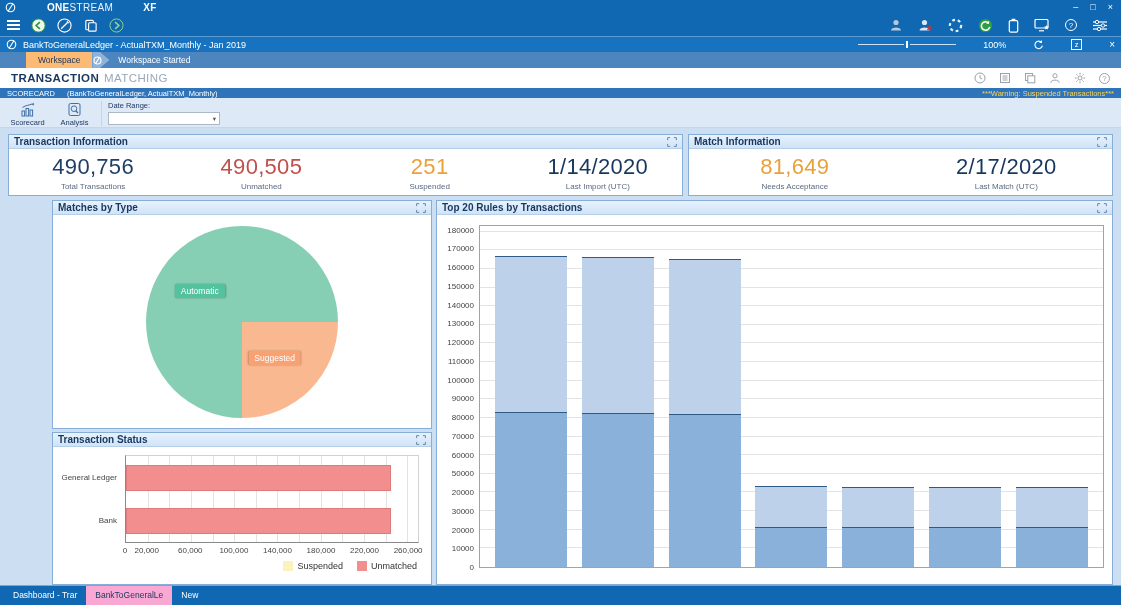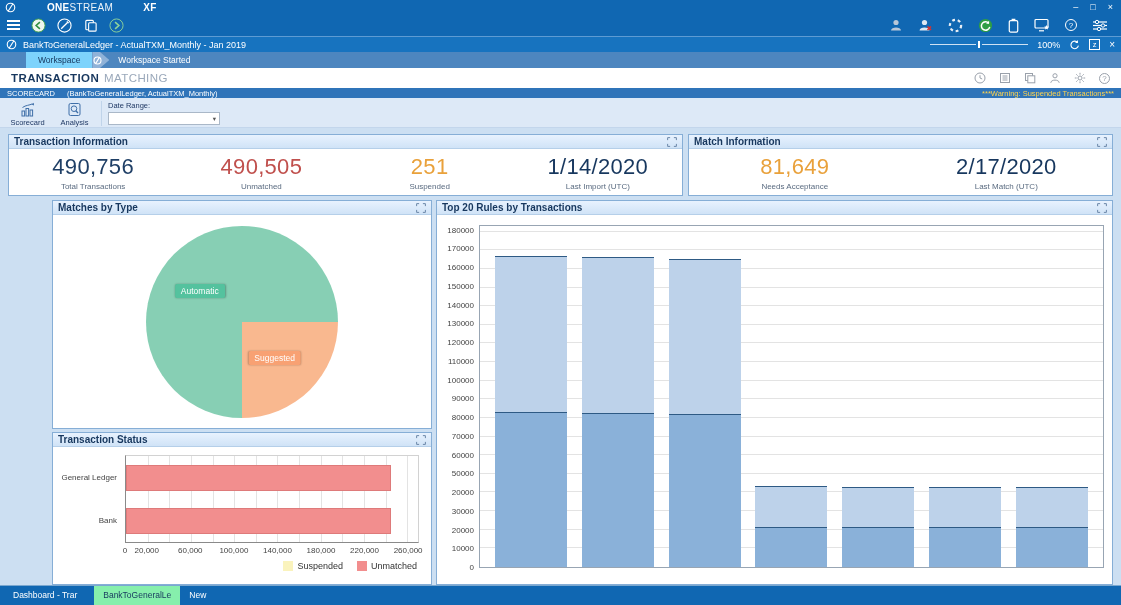--- a/index.html
+++ b/index.html
@@ -19,32 +19,32 @@
     padding:0 7px; gap:11px; }
   .hamburger { display:flex; flex-direction:column; gap:2px; width:13px; }
   .hamburger i { height:2px; background:#fff; display:block; }
   .tb-right { margin-left:auto; display:flex; align-items:center; gap:15px; padding-right:6px; }
   .circ-glyph { width:12px; height:12px; border:1px solid #fff; border-radius:50%;
     color:#fff; font-size:8px; display:flex; align-items:center; justify-content:center; }
 
   
   .doc-bar { height:16px; background:#1773bf; border-top:1px solid #5d9bd3;
     display:flex; align-items:center; color:#fff; font-size:9px; padding:0 6px; gap:6px; }
-  .doc-right { margin-left:auto; display:flex; align-items:center; gap:9px; }
+  .doc-right { margin-left:auto; display:flex; align-items:center; gap:27px; }
   .slider { display:flex; align-items:center; gap:2px; }
   .slider .line { width:46px; height:1px; background:#cfe2f3; }
   .slider .handle { width:2px; height:7px; background:#fff; }
   .zbox { border:1px solid #fff; font-size:7.5px; width:11px; height:11px;
     display:flex; align-items:center; justify-content:center; }
   .xglyph { font-size:10px; }
 
   
   .ws-bar { height:16px; background:#4d86bf; display:flex; align-items:center;
     color:#fff; font-size:8.5px; }
-  .ws-tab { background:#7dd3fc; color:#16365c; padding:0 12px; height:100%;
+  .ws-tab { background:#fdba74; color:#16365c; padding:0 12px; height:100%;
     display:flex; align-items:center; margin-left:26px; }
   .ws-arrow { width:17px; height:16px; background:#8fb2d8;
     clip-path:polygon(0 0,45% 0,100% 50%,45% 100%,0 100%);
     display:flex; align-items:center; padding-left:1px; }
   .ws-status { margin-left:9px; }
 
   
   .page-header { height:20px; background:#fff; display:flex; align-items:center;
     padding:0 11px; }
   .ph-title { font-size:11.5px; font-weight:bold; color:#17375e; letter-spacing:.4px; }
@@ -123,21 +123,21 @@
   .ts-xlabels span { position:absolute; transform:translateX(-50%); white-space:nowrap; }
   .ts-legend { position:absolute; right:14px; top:114px; display:flex; gap:14px;
     font-size:9px; color:#333; align-items:center; }
   .legend-item { display:flex; align-items:center; gap:4px; }
   .legend-swatch { width:10px; height:10px; display:inline-block; }
 
   
   .bottom-tabs { height:20px; background:#1067b2; display:flex; align-items:stretch;
     padding-left:4px; border-top:1px solid #7aa7cf; }
   .btab { font-size:8.5px; color:#fff; padding:4px 9px 0; cursor:default; }
-  .btab.active { background:#86efac; color:#17375e;margin-left:8px; }
+  .btab.active { background:#f9a8d4; color:#17375e; }
 
   svg { display:block; }
 </style>
 </head>
 <body>
 
 <div class="titlebar">
   <span class="brand">
     <svg width="11" height="11" viewBox="0 0 16 16">
       <circle cx="8" cy="8" r="6.2" fill="none" stroke="#fff" stroke-width="1.6"></circle>

